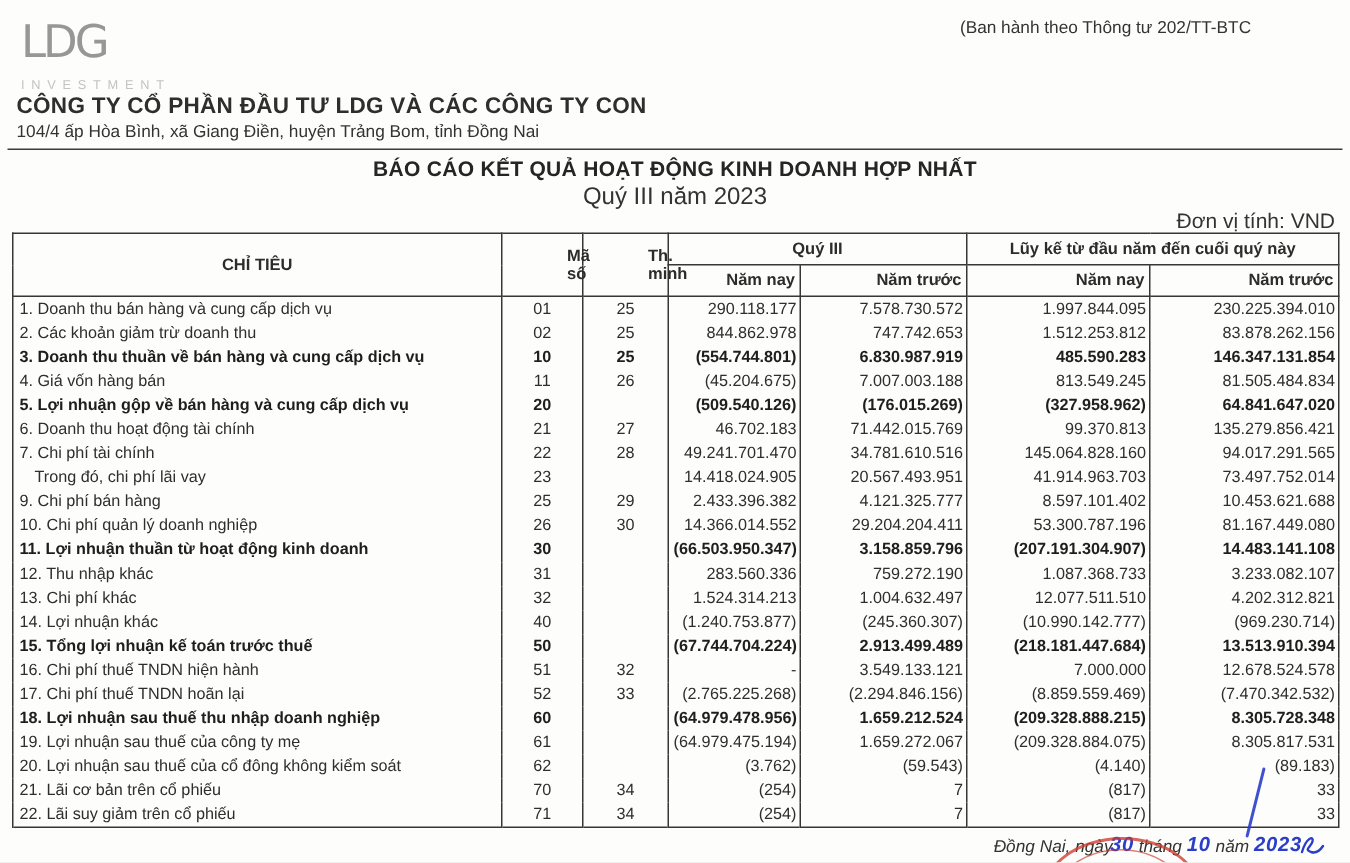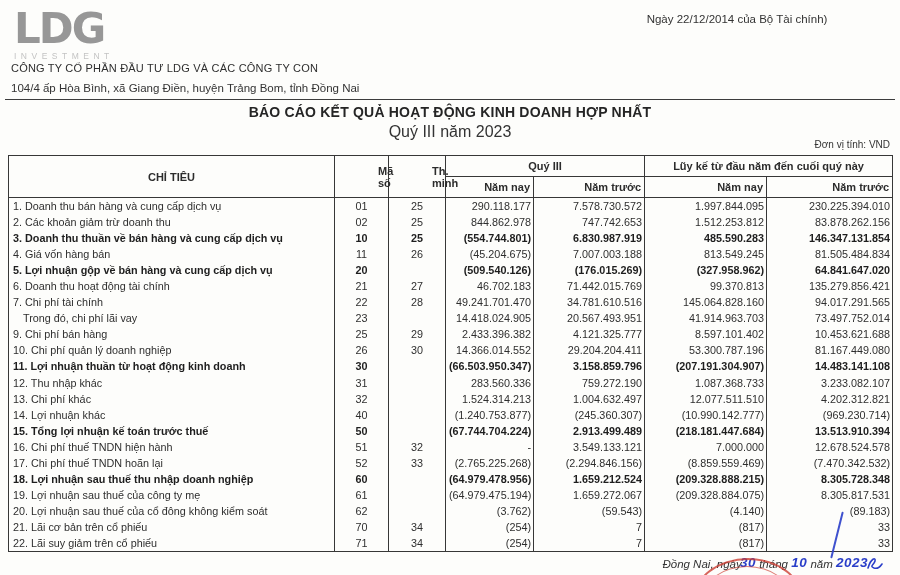--- a/index.html
+++ b/index.html
@@ -4,34 +4,34 @@
 <style>
   html,body { margin:0; padding:0; background:#e8e8e8; }
   .page {
     position:relative; width:900px; height:575px; margin:0 auto;
     background:#fdfdfb; overflow:hidden;
     font-family:"Liberation Sans", sans-serif; color:#2b2b2b;
   }
   
   .logo { position:absolute; left:14px; top:8px; }
   .logo-text {
-    font-family:"DejaVu Sans", sans-serif; font-weight:bold;
-    font-size:42px; line-height:42px; color:#979797; letter-spacing:-2px;
+    font-family:"DejaVu Sans", sans-serif; font-weight:normal;
+    font-size:30px; line-height:42px; color:#979797; letter-spacing:-2px;
   }
   .logo-sub { font-size:8.5px; color:#c3c3c3; letter-spacing:4.5px; margin-top:1px; }
   
   .form-block { position:absolute; top:12px; right:8px; width:310px; text-align:center; font-size:11.5px; line-height:15.5px; color:#333; }
   
-  .company-name { position:absolute; left:11px; top:62px; font-size:11px; font-weight:normal; color:#2e2e2e; letter-spacing:.2px;text-align:center; }
+  .company-name { position:absolute; left:11px; top:62px; font-size:15px; font-weight:bold; color:#2e2e2e; letter-spacing:.2px;text-align:center; }
   .company-address { position:absolute; left:11px; top:82px; font-size:11.5px; color:#333; }
   .header-rule { position:absolute; left:5px; right:5px; top:99px; border-top:1.6px solid #3c3c3c; }
   
   .report-title { position:absolute; left:0; right:0; top:104px; text-align:center; font-size:14px; font-weight:bold; color:#252525; letter-spacing:.2px; }
   .report-period { position:absolute; left:0; right:0; top:123px; text-align:center; font-size:16px; color:#333; }
-  .unit-label { position:absolute; right:10px; top:139px; font-size:10px; color:#333; }
+  .unit-label { position:absolute; right:10px; top:139px; font-size:14px; color:#333; }
   
   .report-table {
     position:absolute; left:8px; top:155px; width:884px;
     border-collapse:collapse; table-layout:fixed;
     border:1.6px solid #373737;
   }
   .report-table thead th {
     border:1px solid #373737; font-size:11px; font-weight:bold; color:#2c2c2c;
     padding:1px 3px; height:18px; vertical-align:middle;
   }
@@ -65,21 +65,21 @@
 <body>
 
 <div class="page">
 
   <div class="logo">
     <div class="logo-text">LDG</div>
     <div class="logo-sub">INVESTMENT</div>
   </div>
 
   <div class="form-block">
-    <div>Ngày 22/12/2014 của Bộ Tài chính)</div>
+    <div>(Ban hành theo Thông tư 202/TT-BTC</div>
   </div>
 
   <div class="company-name">CÔNG TY CỔ PHẦN ĐẦU TƯ LDG VÀ CÁC CÔNG TY CON</div>
   <div class="company-address">104/4 ấp Hòa Bình, xã Giang Điền, huyện Trảng Bom, tỉnh Đồng Nai</div>
   <div class="header-rule"></div>
 
   <div class="report-title">BÁO CÁO KẾT QUẢ HOẠT ĐỘNG KINH DOANH HỢP NHẤT</div>
   <div class="report-period">Quý III năm 2023</div>
   <div class="unit-label">Đơn vị tính: VND</div>
 

